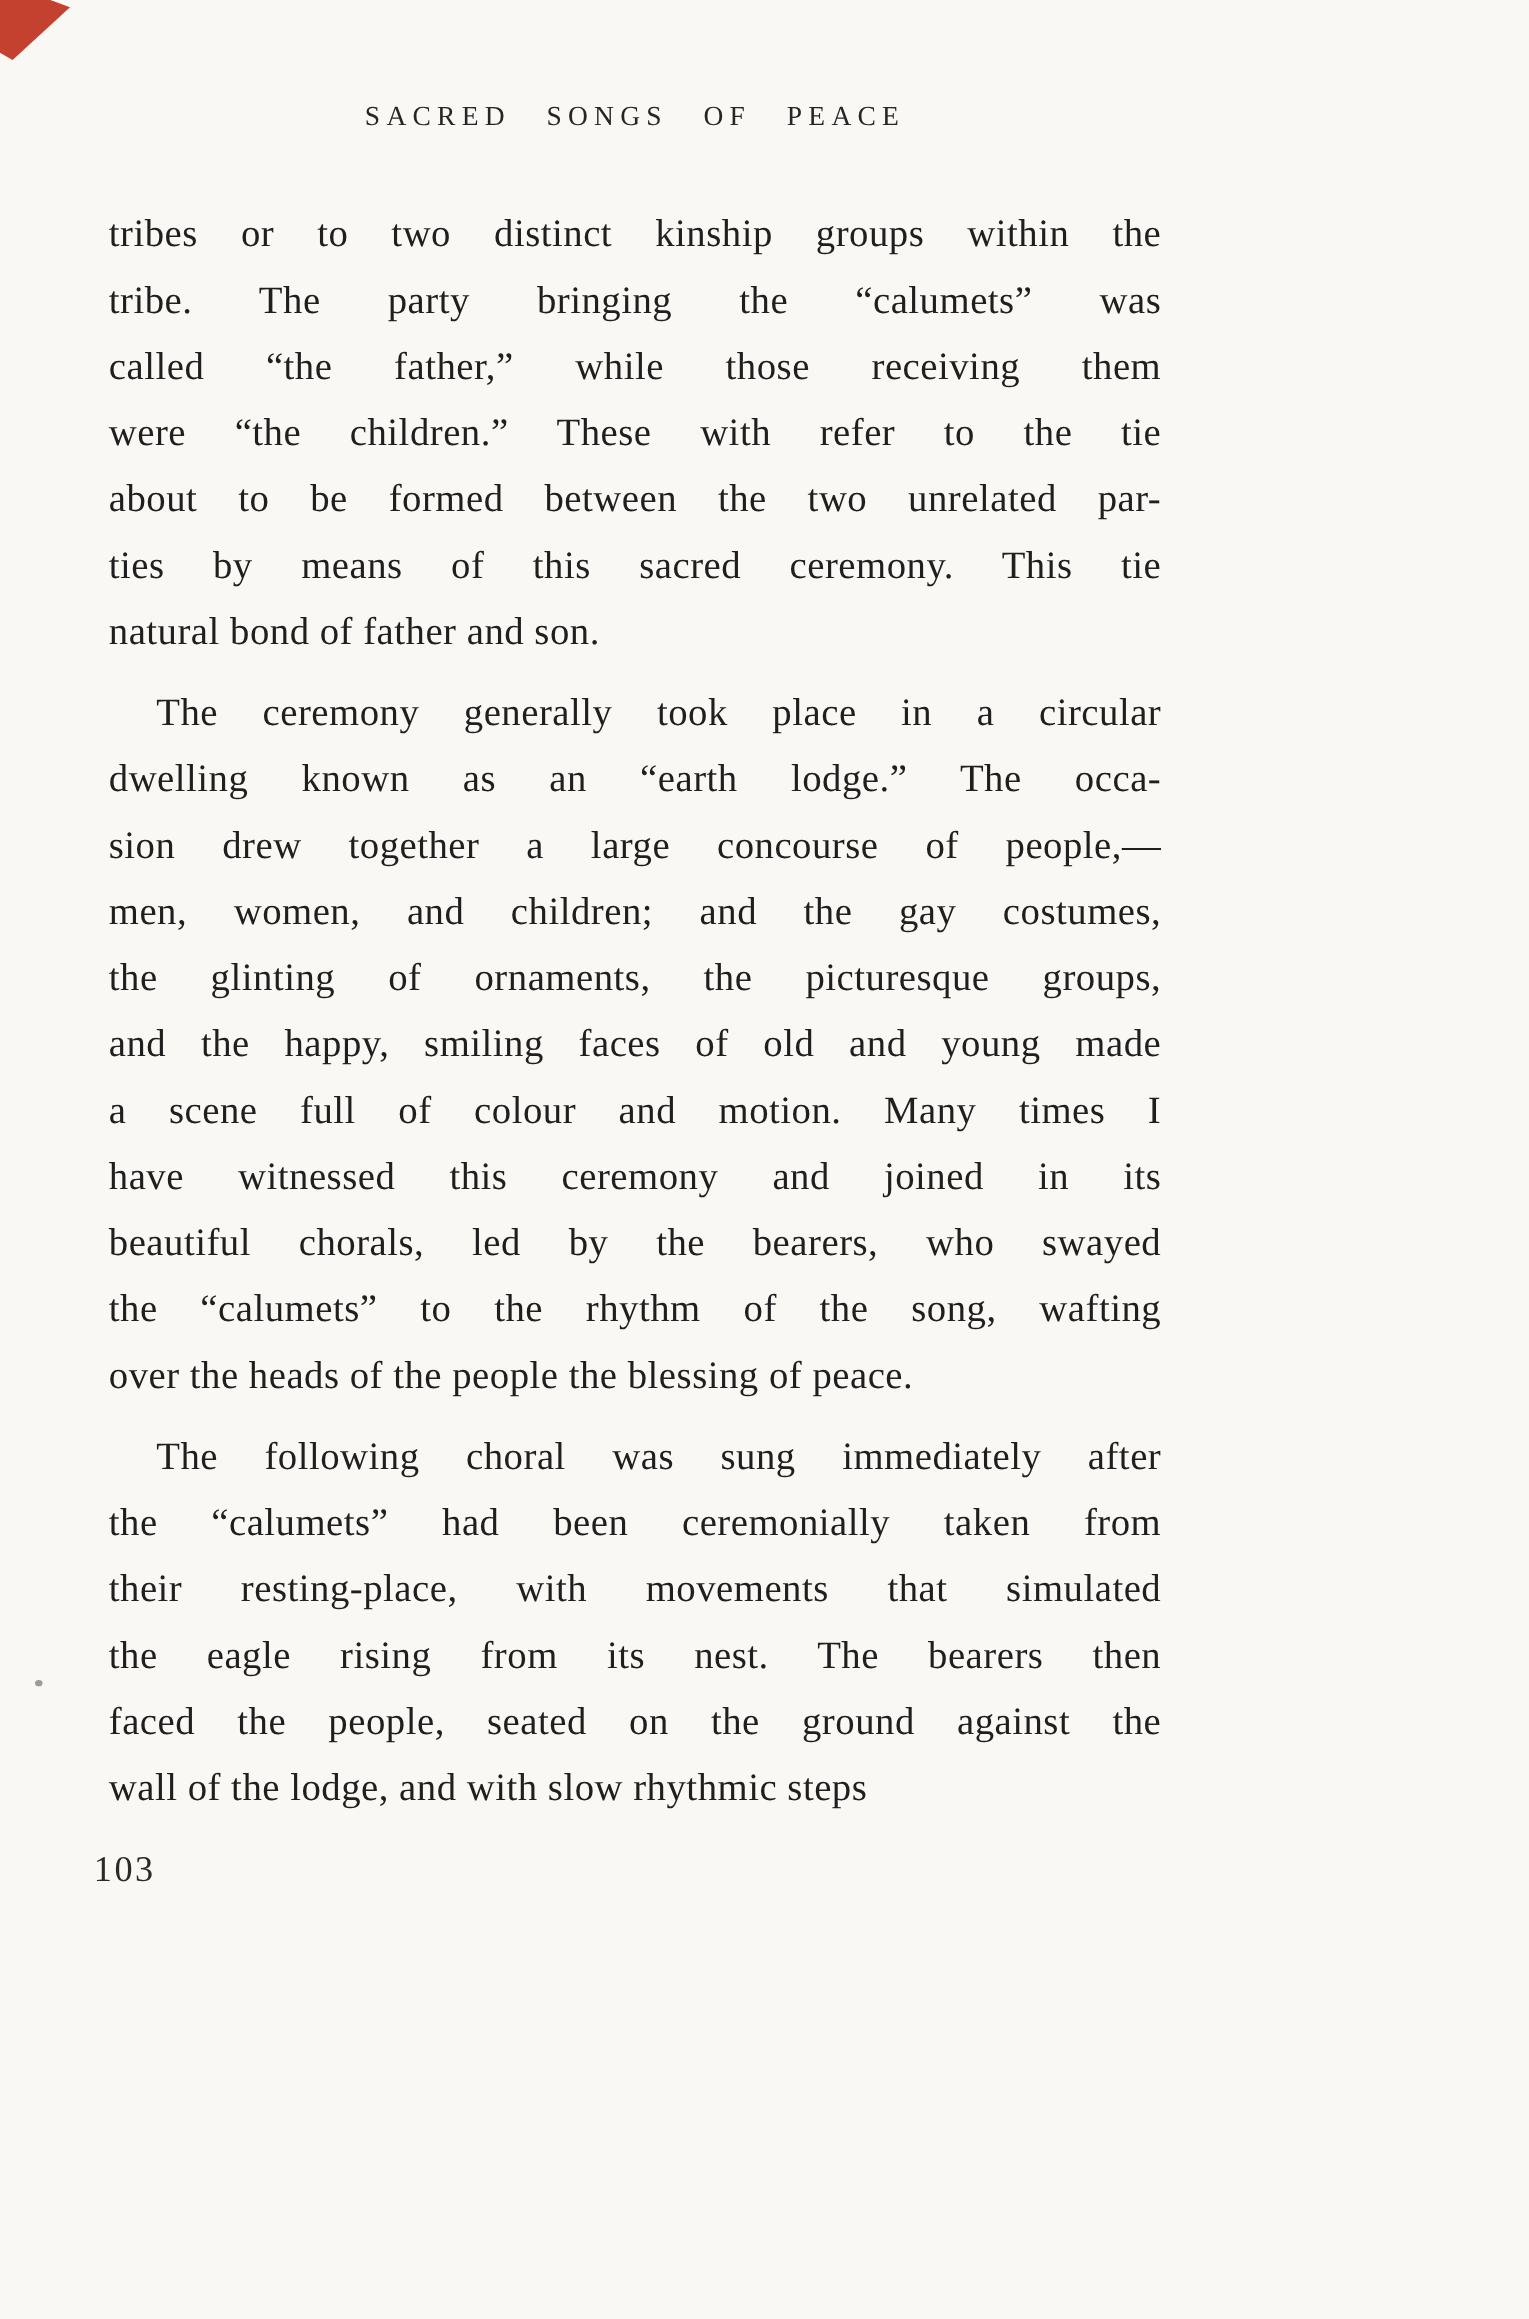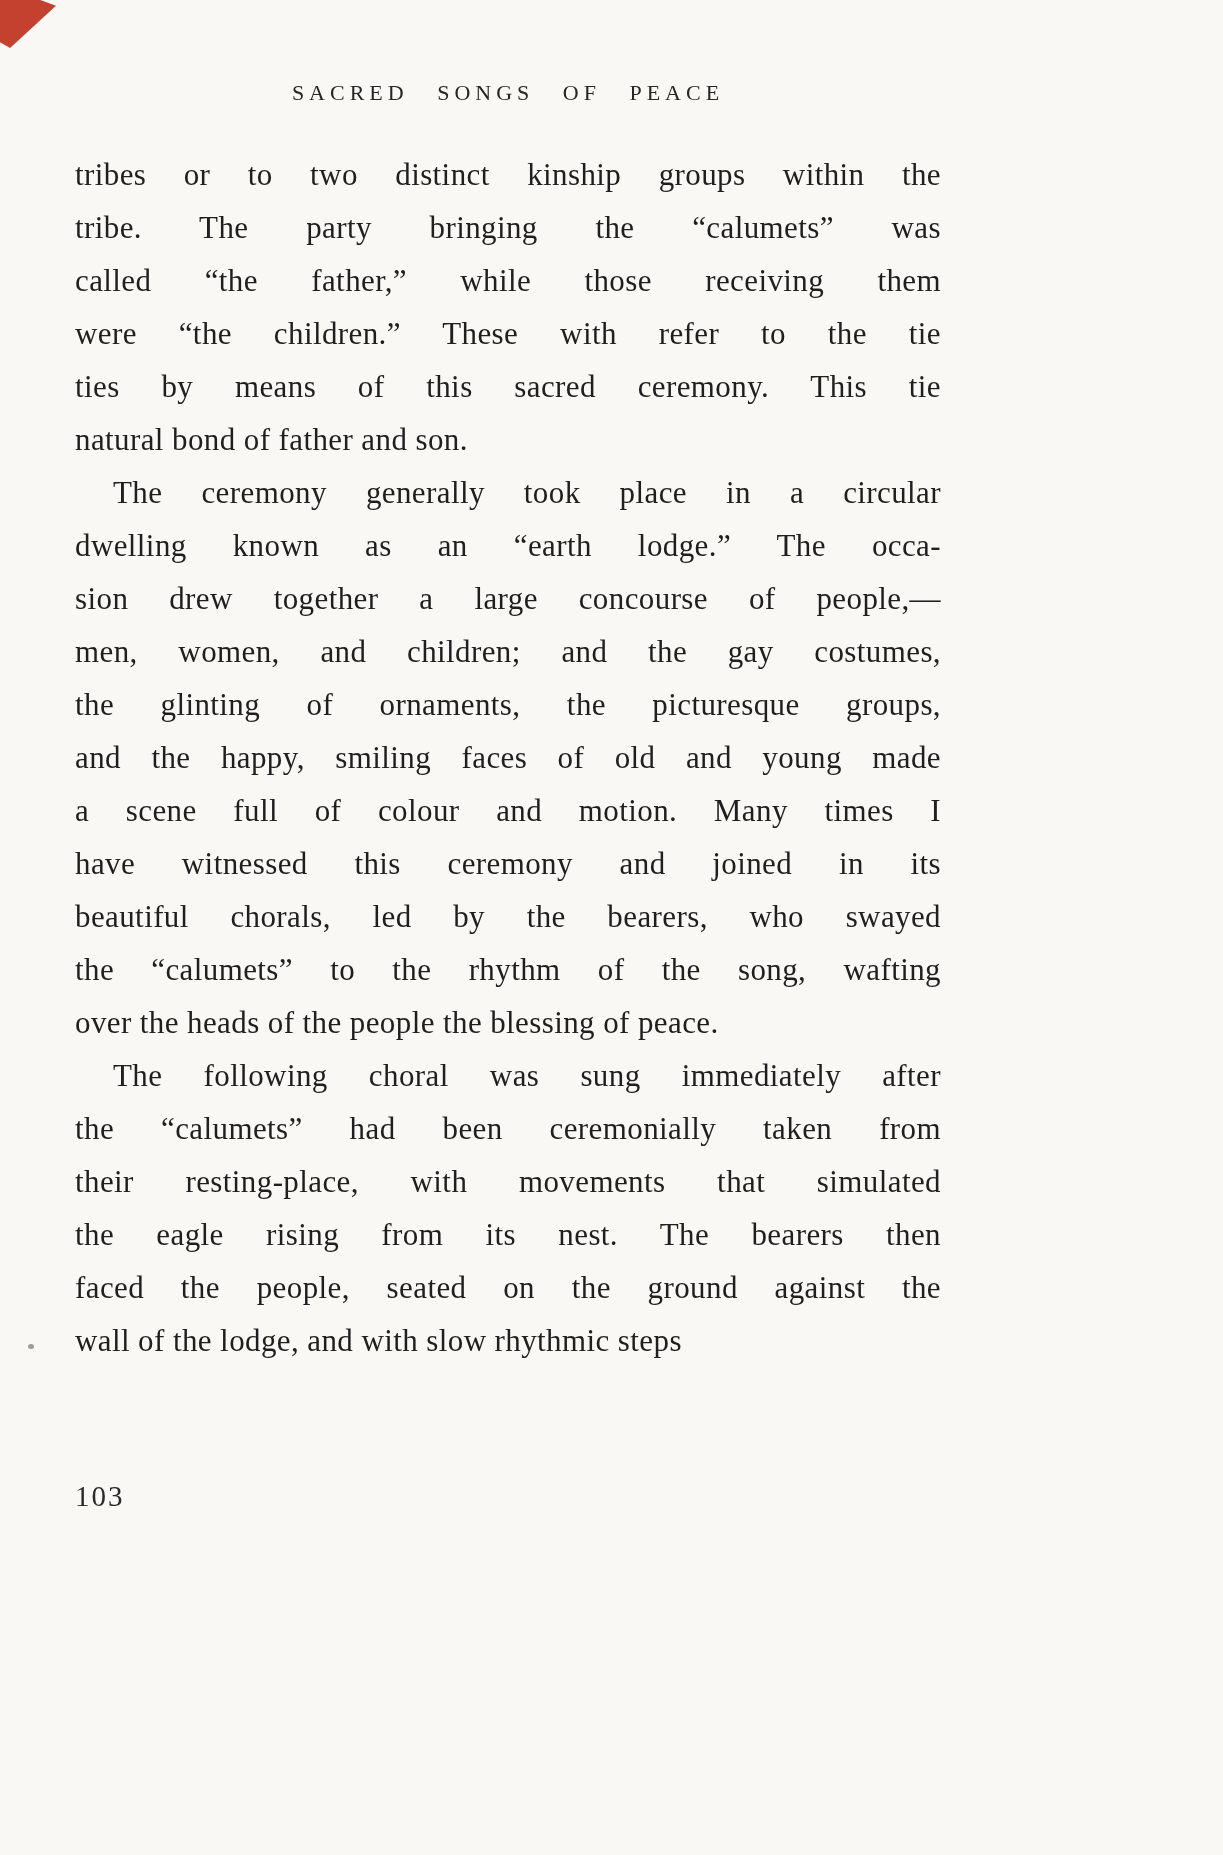--- a/index.html
+++ b/index.html
@@ -52,21 +52,21 @@
   .page-body {
     position: absolute;
     top: 148px;
     left: 75px;
     width: 866px;
     font-size: 31px;
     line-height: 53px;
     letter-spacing: 0.4px;
   }
   .paragraph {
-    margin: 0;
+    margin: 12px;
   }
   .line {
     text-align: justify;
     text-align-last: justify;
     -moz-text-align-last: justify;
   }
   .line.last {
     text-align-last: left;
     -moz-text-align-last: left;
   }
@@ -91,20 +91,21 @@
 <div class="page">
   <div class="corner-artifact"></div>
   <div class="scan-speck"></div>
   <h1 class="header">SACRED SONGS OF PEACE</h1>
   <div class="page-body">
       <div class="paragraph">
         <div class="line">tribes or to two distinct kinship groups within the</div>
         <div class="line">tribe.  The party bringing the “calumets” was</div>
         <div class="line">called “the father,” while those receiving them</div>
         <div class="line">were “the children.”  These with refer to the tie</div>
+        <div class="line">about to be formed between the two unrelated par-</div>
         <div class="line">ties by means of this sacred ceremony.  This tie</div>
         <div class="line last">natural bond of father and son.</div>
       </div>
       <div class="paragraph indent">
         <div class="line">The ceremony generally took place in a circular</div>
         <div class="line">dwelling known as an “earth lodge.”  The occa-</div>
         <div class="line">sion drew together a large concourse of people,—</div>
         <div class="line">men, women, and children; and the gay costumes,</div>
         <div class="line">the glinting of ornaments, the picturesque groups,</div>
         <div class="line">and the happy, smiling faces of old and young made</div>

